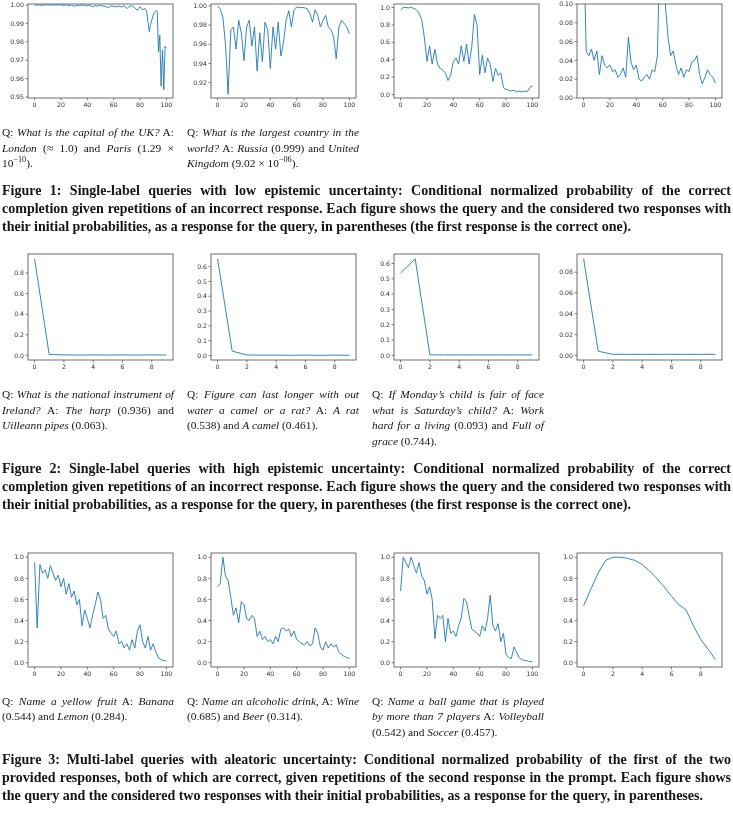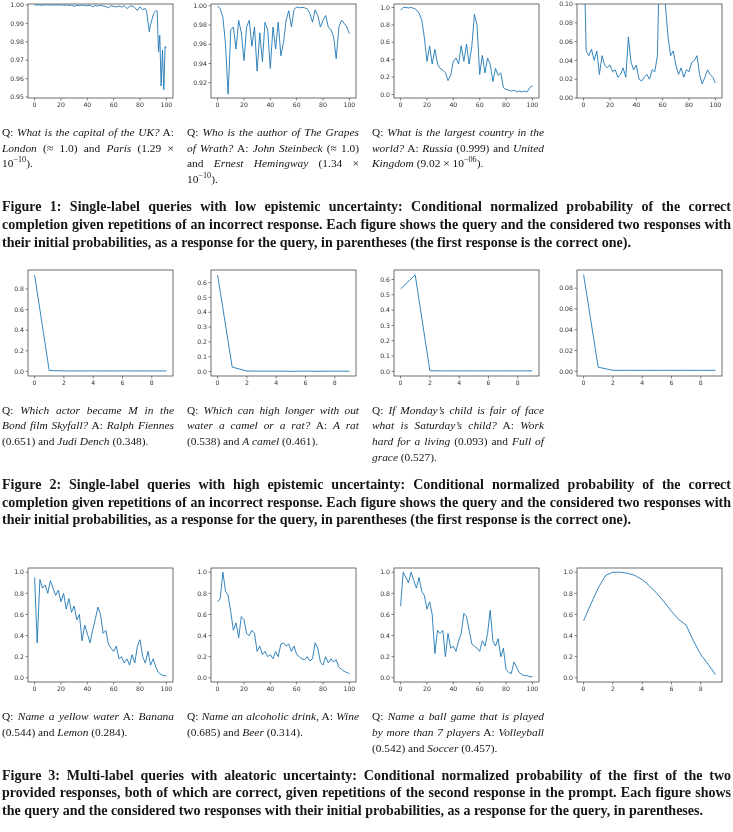--- a/index.html
+++ b/index.html
@@ -149,21 +149,20 @@
             <text x="111.68181818181819" y="106" text-anchor="middle" fill="#333333">60</text>
             <line x1="138.04545454545456" y1="97" x2="138.04545454545456" y2="99.5" stroke="#4a4a4a" stroke-width="0.7"></line>
             <text x="138.04545454545456" y="106" text-anchor="middle" fill="#333333">80</text>
             <line x1="164.4090909090909" y1="97" x2="164.4090909090909" y2="99.5" stroke="#4a4a4a" stroke-width="0.7"></line>
             <text x="164.4090909090909" y="106" text-anchor="middle" fill="#333333">100</text>
             <polyline points="32.6,-62.8 35.2,50.0 37.9,54.7 40.5,48.1 43.1,59.4 45.8,50.0 48.4,73.5 51.0,54.7 53.7,64.1 56.3,66.9 59.0,64.1 61.6,70.7 64.2,68.8 66.9,76.3 69.5,73.5 72.1,66.9 74.8,76.3 77.4,35.9 80.0,61.3 82.7,68.8 85.3,64.1 88.0,78.2 90.6,80.1 93.2,76.3 95.9,73.5 98.5,78.2 101.1,68.8 103.8,70.7 106.4,54.7 109.0,-62.8 111.7,-81.6 114.3,3.0 117.0,35.9 119.6,54.7 122.2,50.0 124.9,64.1 127.5,73.5 130.1,66.9 132.8,76.3 135.4,68.8 138.0,70.7 140.7,61.3 143.3,59.4 146.0,54.7 148.6,73.5 151.2,82.9 153.9,76.3 156.5,68.8 159.1,73.5 161.8,76.3 164.4,82.0" fill="none" stroke="#1f77b4" stroke-width="0.9" clip-path="url(#clip3)" stroke-linejoin="round"></polyline>
           </svg></div>
     </div>
     <div class="query-row">
       <p class="query"><span>Q: </span><span style="font-style: italic;">What is the capital of the UK?</span><span> A: </span><span style="font-style: italic;">London</span><span> (≈ 1.0) and </span><span style="font-style: italic;">Paris</span><span> (1.29 × 10</span><sup>−10</sup><span>).</span></p>
-      <p class="query"><span>Q: </span><span style="font-style: italic;">Who is the author of The Grapes of Wrath?</span><span>  A: </span><span style="font-style: italic;">John Steinbeck</span><span> (≈ 1.0) and </span><span style="font-style: italic;">Ernest Hemingway</span><span> (1.34 × 10</span><sup>−10</sup><span>).</span></p>
       <p class="query"><span>Q: </span><span style="font-style: italic;">What is the largest country in the world?</span><span> A: </span><span style="font-style: italic;">Russia</span><span> (0.999) and </span><span style="font-style: italic;">United Kingdom</span><span> (9.02 × 10</span><sup>−06</sup><span>).</span></p>
     </div>
     <p class="fig-caption">Figure 1: Single-label queries with low epistemic uncertainty: Conditional normalized probability of the correct completion given repetitions of an incorrect response. Each figure shows the query and the considered two responses with their initial probabilities, as a response for the query, in parentheses (the first response is the correct one).</p>
   </section>
 
   <section class="figure-block gap-lg">
     <div class="chart-row">
       <div class="chart"><svg width="176" height="122" viewBox="0 0 176 122">
             <defs>
               <clipPath id="clip4">
@@ -283,23 +282,23 @@
             <line x1="91.17676767676768" y1="109" x2="91.17676767676768" y2="111.5" stroke="#4a4a4a" stroke-width="0.7"></line>
             <text x="91.17676767676768" y="118" text-anchor="middle" fill="#333333">4</text>
             <line x1="120.46969696969698" y1="109" x2="120.46969696969698" y2="111.5" stroke="#4a4a4a" stroke-width="0.7"></line>
             <text x="120.46969696969698" y="118" text-anchor="middle" fill="#333333">6</text>
             <line x1="149.76262626262627" y1="109" x2="149.76262626262627" y2="111.5" stroke="#4a4a4a" stroke-width="0.7"></line>
             <text x="149.76262626262627" y="118" text-anchor="middle" fill="#333333">8</text>
             <polyline points="32.6,7.7 47.2,100.2 61.9,103.3 76.5,103.3 91.2,103.3 105.8,103.3 120.5,103.3 135.1,103.3 149.8,103.3 164.4,103.3" fill="none" stroke="#1f77b4" stroke-width="0.9" clip-path="url(#clip7)" stroke-linejoin="round"></polyline>
           </svg></div>
     </div>
     <div class="query-row">
-      <p class="query"><span>Q: </span><span style="font-style: italic;">Which actor became M in the Bond film Skyfall?</span><span>  A: </span><span style="font-style: italic;">Ralph Fiennes</span><span> (0.651) and </span><span style="font-style: italic;">Judi Dench</span><span> (0.348).</span></p>
-      <p class="query"><span>Q: </span><span style="font-style: italic;">Which can high longer with out water a camel or a rat?</span><span> A: </span><span style="font-style: italic;">A rat</span><span> (0.538) and </span><span style="font-style: italic;">A camel</span><span> (0.461).</span></p>
-      <p class="query"><span>Q: </span><span style="font-style: italic;">If Monday’s child is fair of face what is Saturday’s child?</span><span>  A: </span><span style="font-style: italic;">Work hard for a living</span><span> (0.093) and </span><span style="font-style: italic;">Full of grace</span><span> (0.527).</span></p>
+      <p class="query"><span>Q: </span><span style="font-style: italic;">What is the national instrument of Ireland?</span><span>  A: </span><span style="font-style: italic;">The harp</span><span> (0.936) and </span><span style="font-style: italic;">Uilleann pipes</span><span> (0.063).</span></p>
+      <p class="query"><span>Q: </span><span style="font-style: italic;">Figure can last longer with out water a camel or a rat?</span><span> A: </span><span style="font-style: italic;">A rat</span><span> (0.538) and </span><span style="font-style: italic;">A camel</span><span> (0.461).</span></p>
+      <p class="query"><span>Q: </span><span style="font-style: italic;">If Monday’s child is fair of face what is Saturday’s child?</span><span>  A: </span><span style="font-style: italic;">Work hard for a living</span><span> (0.093) and </span><span style="font-style: italic;">Full of grace</span><span> (0.744).</span></p>
     </div>
     <p class="fig-caption">Figure 2: Single-label queries with high epistemic uncertainty: Conditional normalized probability of the correct completion given repetitions of an incorrect response. Each figure shows the query and the considered two responses with their initial probabilities, as a response for the query, in parentheses (the first response is the correct one).</p>
   </section>
 
   <section class="figure-block last">
     <div class="chart-row">
       <div class="chart"><svg width="176" height="130" viewBox="0 0 176 130">
             <defs>
               <clipPath id="clip8">
                 <rect x="26" y="3" width="145" height="114"></rect>
@@ -424,20 +423,20 @@
             <line x1="91.17676767676768" y1="117" x2="91.17676767676768" y2="119.5" stroke="#4a4a4a" stroke-width="0.7"></line>
             <text x="91.17676767676768" y="126" text-anchor="middle" fill="#333333">4</text>
             <line x1="120.46969696969698" y1="117" x2="120.46969696969698" y2="119.5" stroke="#4a4a4a" stroke-width="0.7"></line>
             <text x="120.46969696969698" y="126" text-anchor="middle" fill="#333333">6</text>
             <line x1="149.76262626262627" y1="117" x2="149.76262626262627" y2="119.5" stroke="#4a4a4a" stroke-width="0.7"></line>
             <text x="149.76262626262627" y="126" text-anchor="middle" fill="#333333">8</text>
             <polyline points="32.6,55.8 39.9,38.9 47.2,23.1 54.6,10.4 61.9,7.2 69.2,7.2 76.5,8.3 83.9,10.4 91.2,14.6 98.5,20.9 105.8,28.3 113.1,36.8 120.5,46.3 127.8,54.7 135.1,60.0 142.4,75.8 149.8,89.6 157.1,99.1 164.4,109.6" fill="none" stroke="#1f77b4" stroke-width="0.9" clip-path="url(#clip11)" stroke-linejoin="round"></polyline>
           </svg></div>
     </div>
     <div class="query-row">
-      <p class="query"><span>Q: </span><span style="font-style: italic;">Name a yellow water</span><span> A: </span><span style="font-style: italic;">Banana</span><span> (0.544) and </span><span style="font-style: italic;">Lemon</span><span> (0.284).</span></p>
+      <p class="query"><span>Q: </span><span style="font-style: italic;">Name a yellow fruit</span><span> A: </span><span style="font-style: italic;">Banana</span><span> (0.544) and </span><span style="font-style: italic;">Lemon</span><span> (0.284).</span></p>
       <p class="query"><span>Q: </span><span style="font-style: italic;">Name an alcoholic drink</span><span>, A: </span><span style="font-style: italic;">Wine</span><span> (0.685) and </span><span style="font-style: italic;">Beer</span><span> (0.314).</span></p>
       <p class="query"><span>Q: </span><span style="font-style: italic;">Name a ball game that is played by more than 7 players</span><span> A: </span><span style="font-style: italic;">Volleyball</span><span> (0.542) and </span><span style="font-style: italic;">Soccer</span><span> (0.457).</span></p>
     </div>
     <p class="fig-caption">Figure 3: Multi-label queries with aleatoric uncertainty: Conditional normalized probability of the first of the two provided responses, both of which are correct, given repetitions of the second response in the prompt.  Each figure shows the query and the considered two responses with their initial probabilities, as a response for the query, in parentheses.</p>
   </section>
 
 </div>
 
 </body></html>

